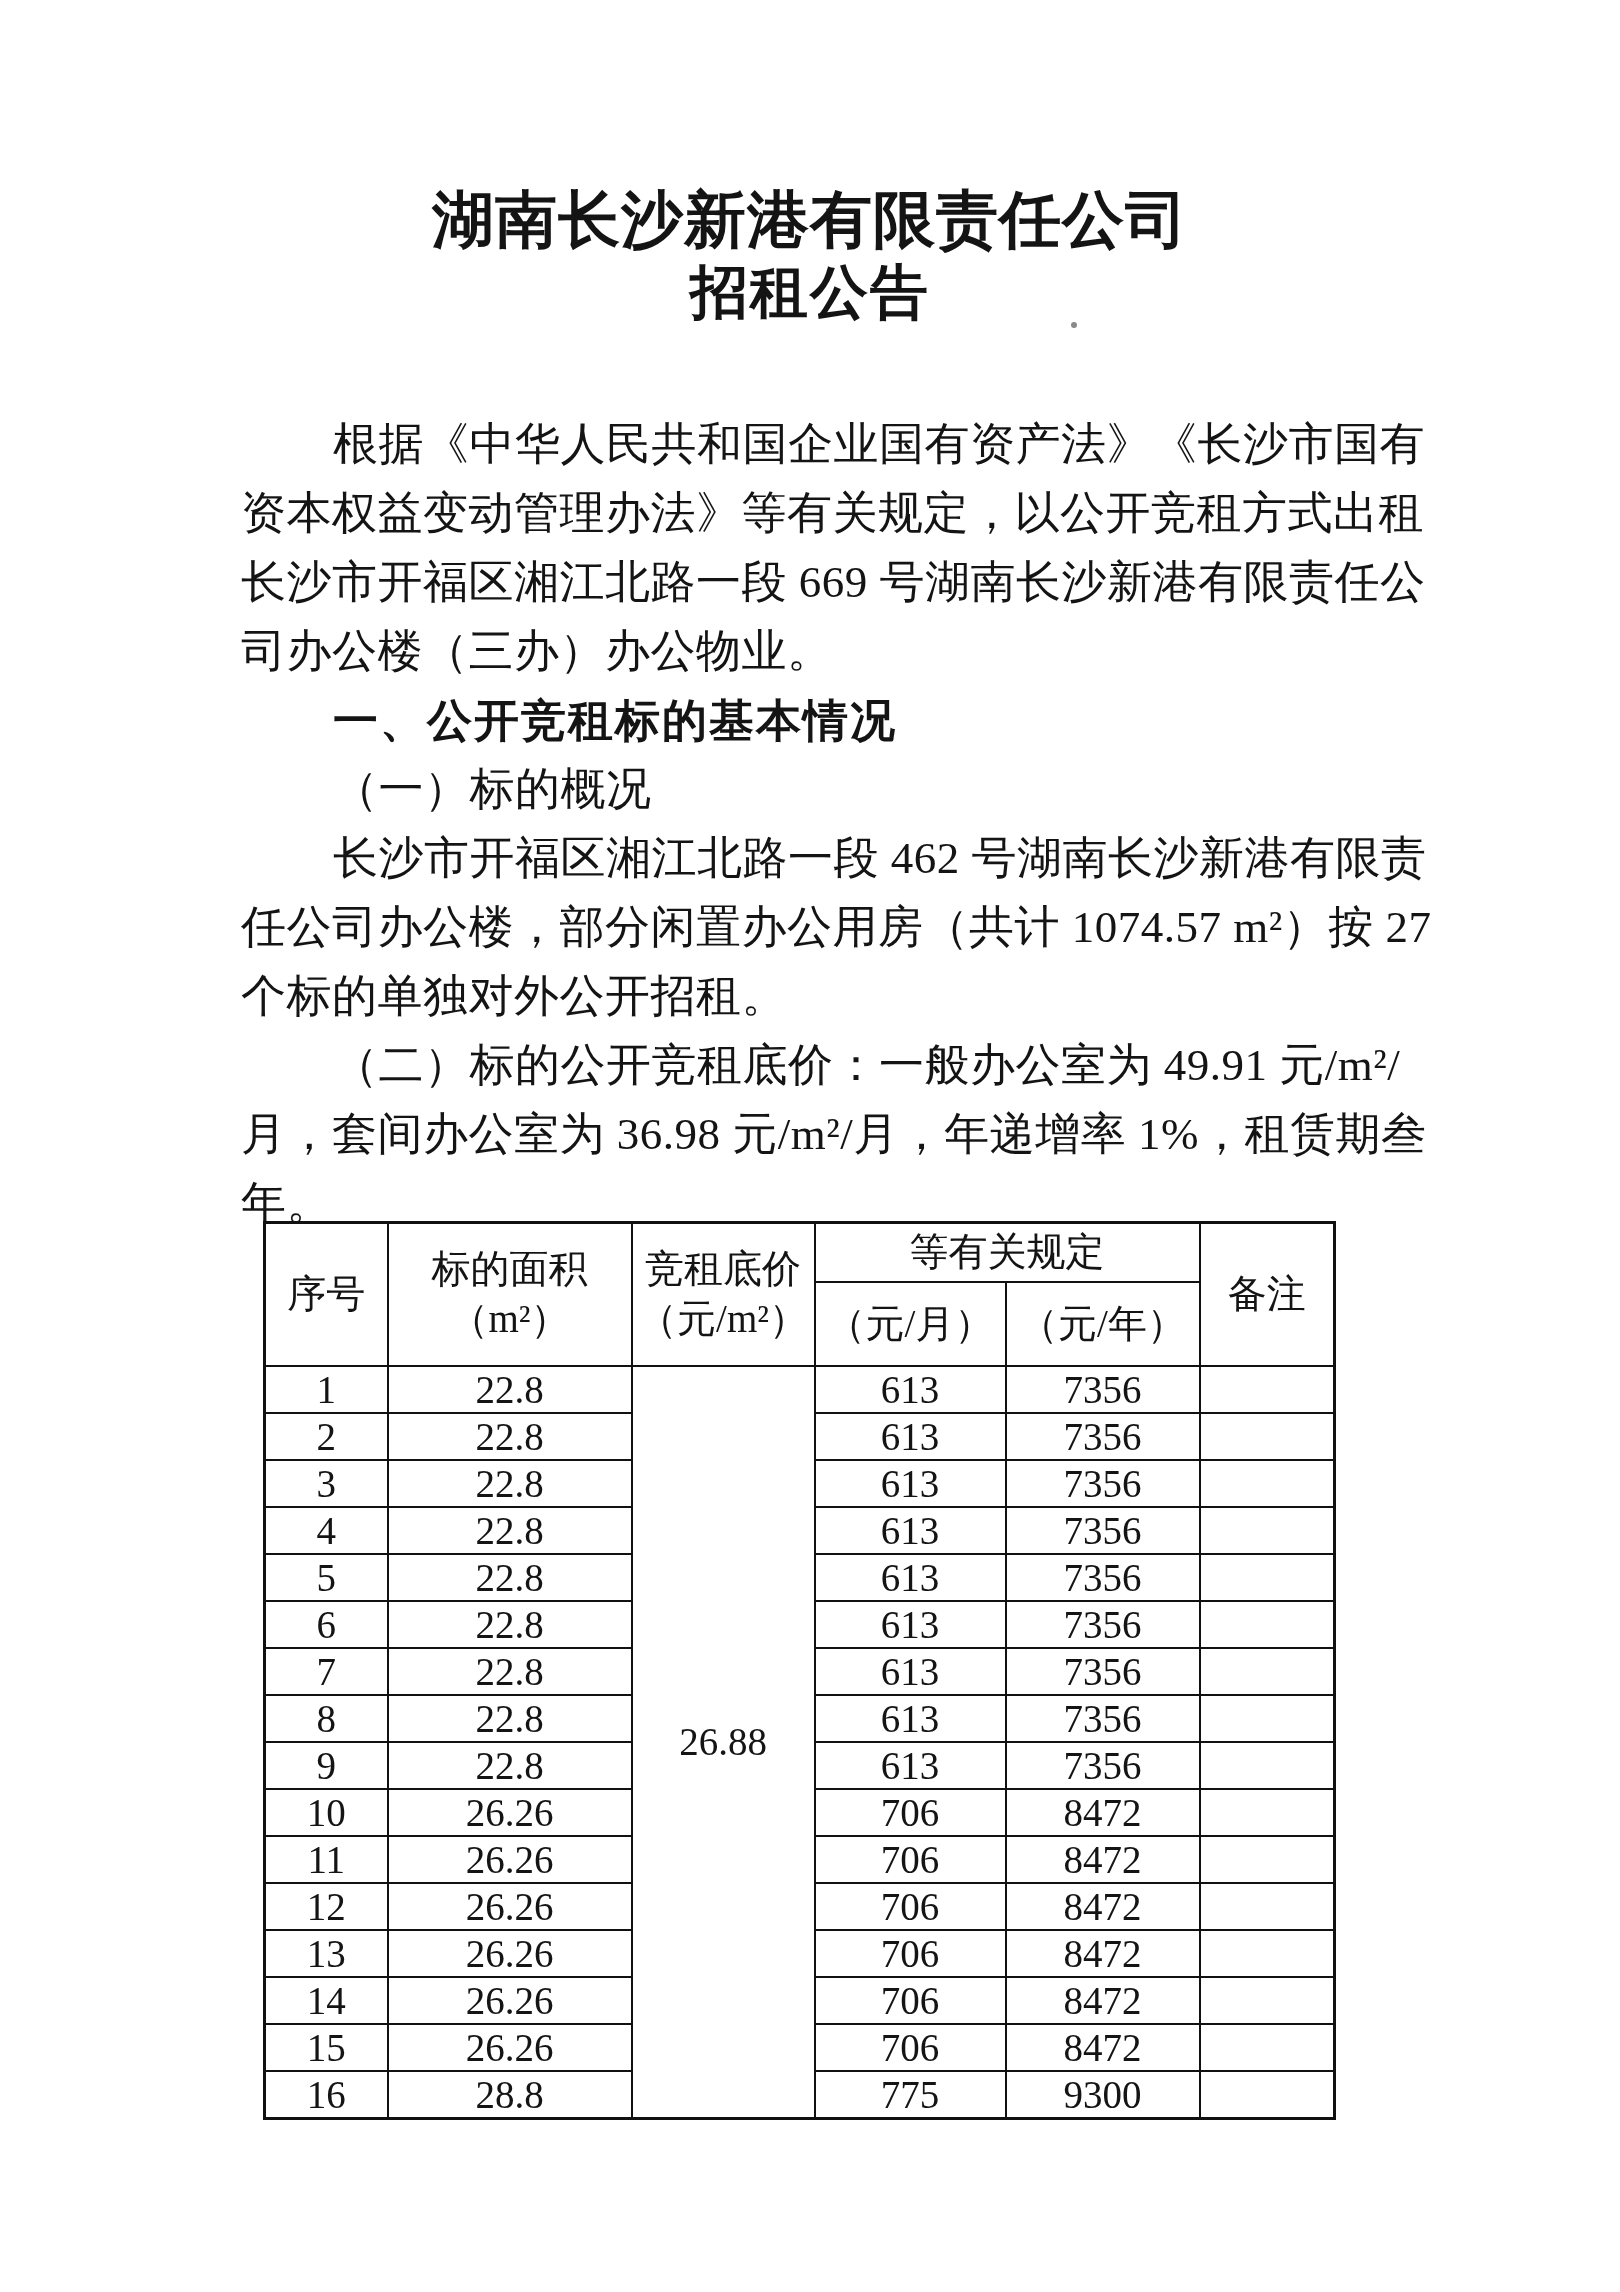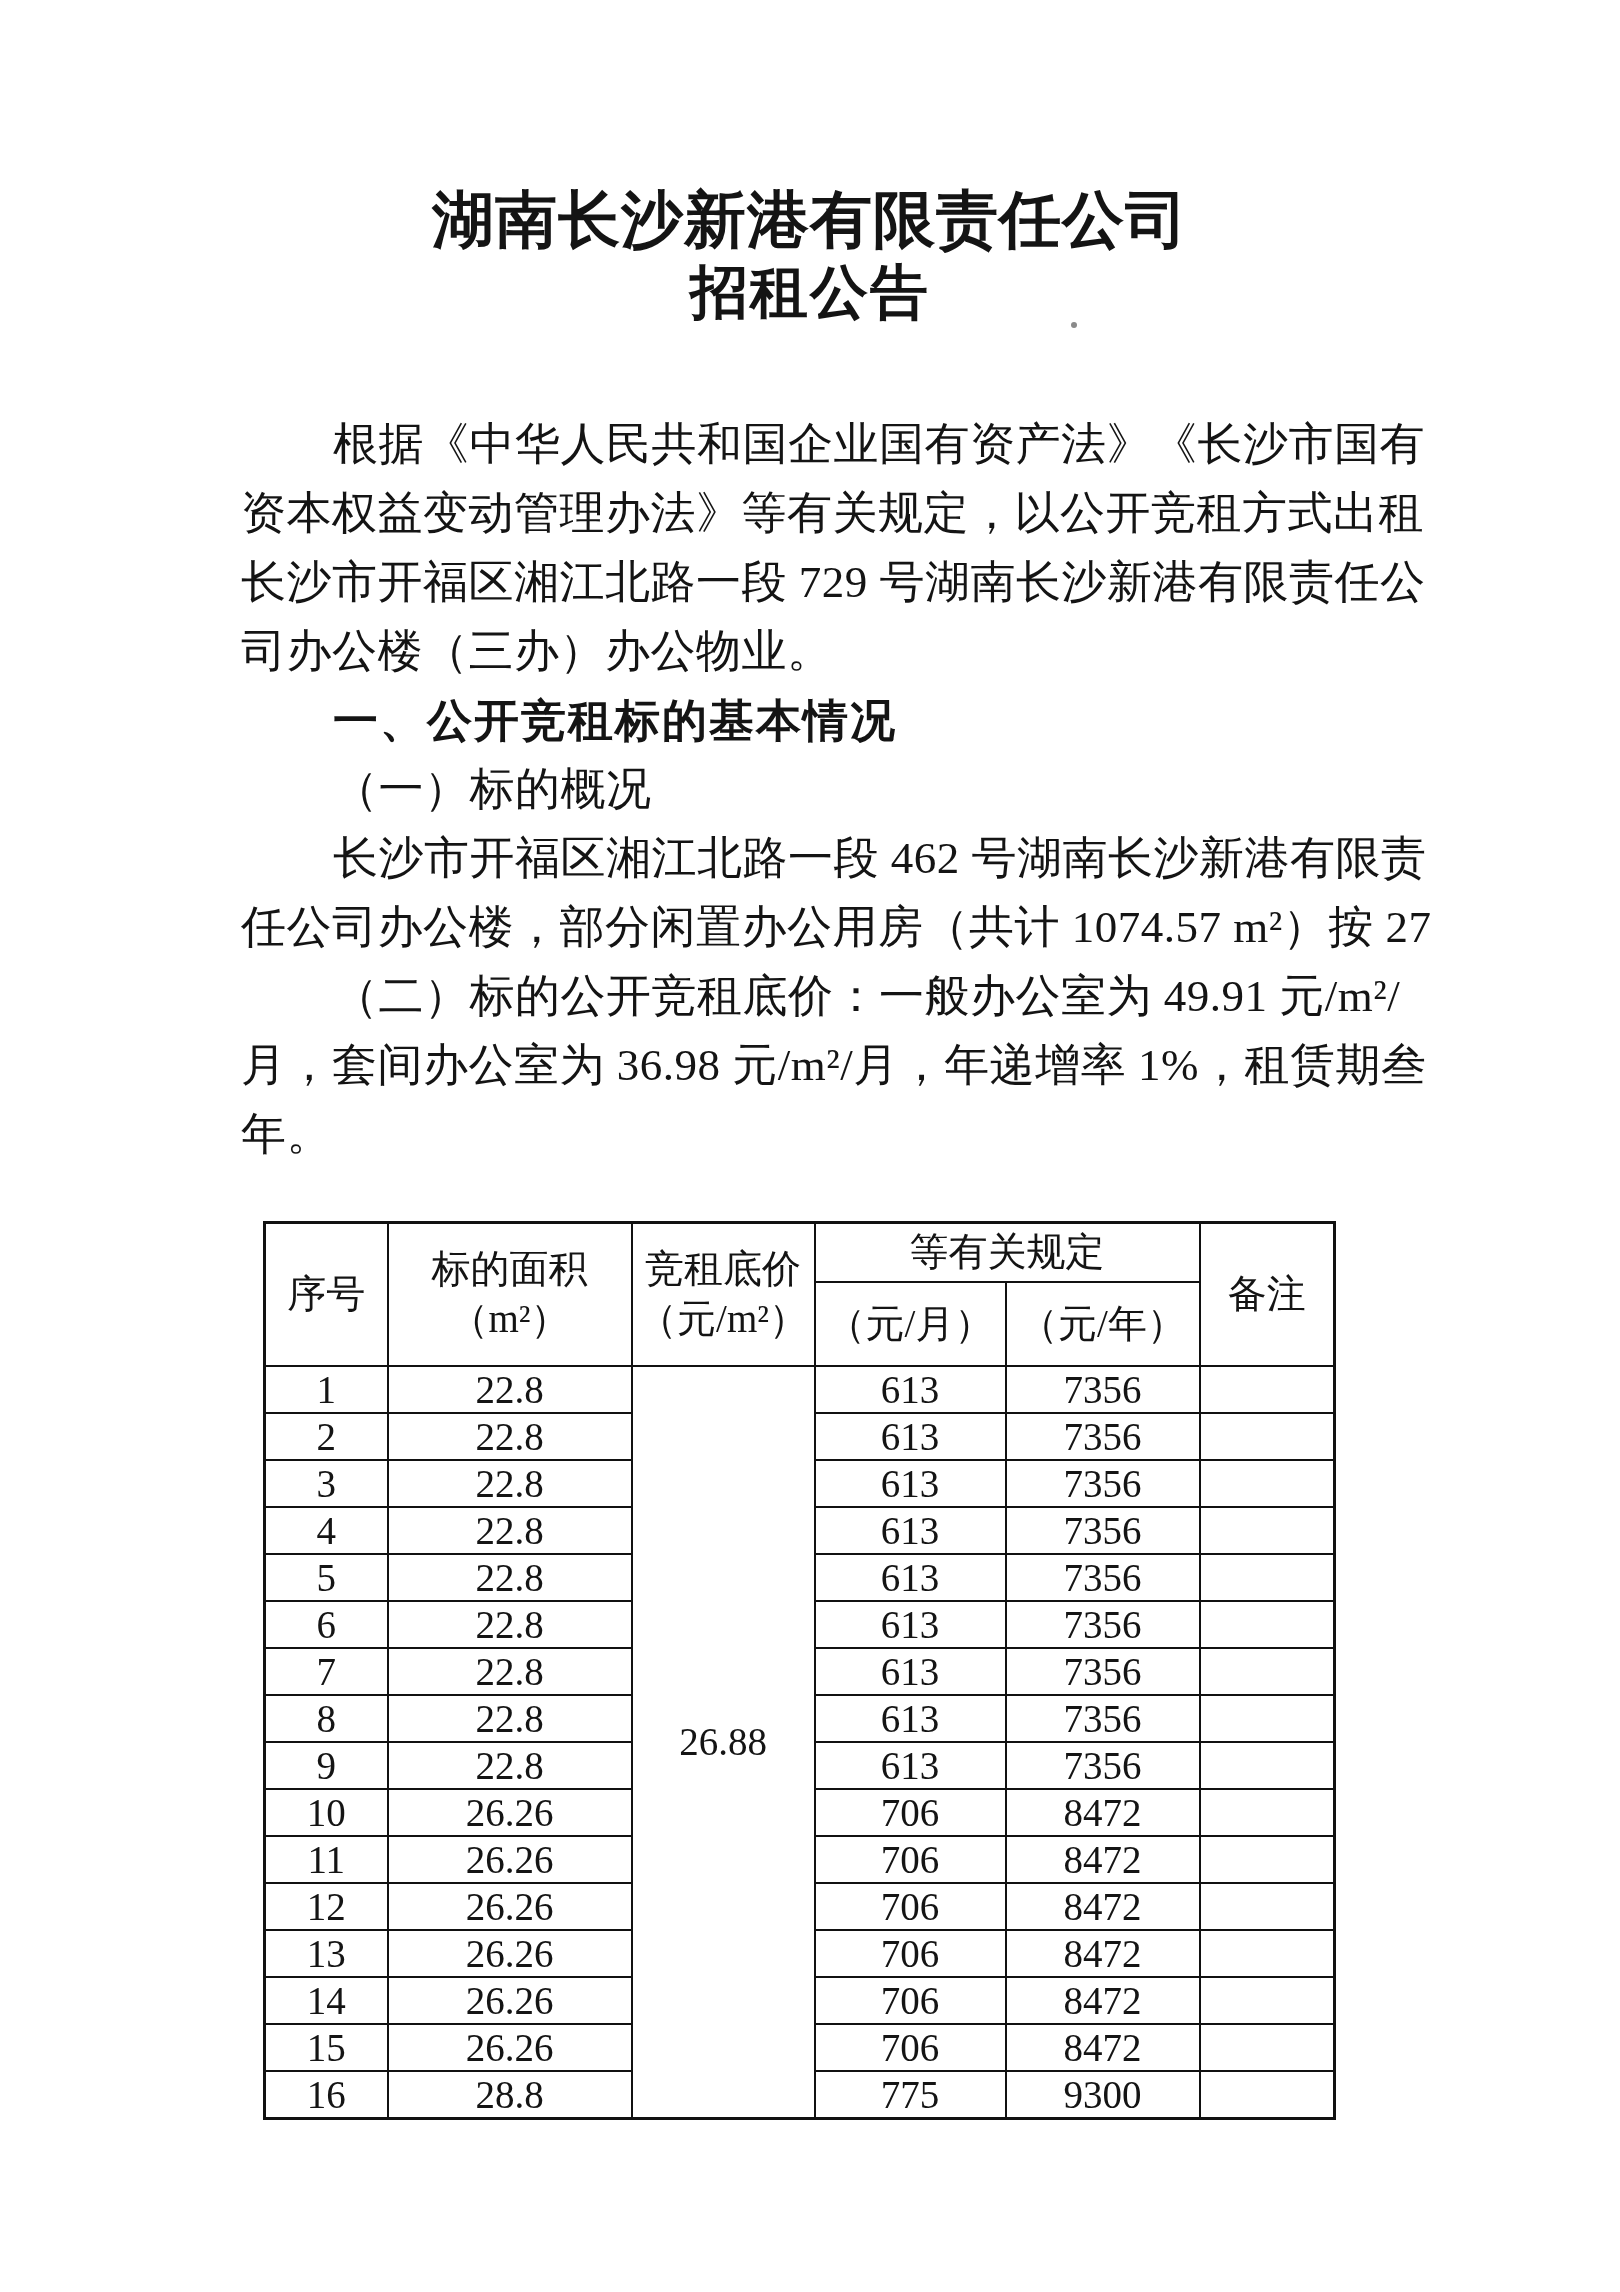--- a/index.html
+++ b/index.html
@@ -98,26 +98,27 @@
   <div class="title-block">
     <div class="title-main">湖南长沙新港有限责任公司</div>
     <div class="title-sub">招租公告</div>
   </div>
 
   <div class="speck"></div>
 
   <div class="body-block">
     <div class="bline indent">根据《中华人民共和国企业国有资产法》《长沙市国有</div>
     <div class="bline">资本权益变动管理办法》等有关规定，以公开竞租方式出租</div>
-    <div class="bline">长沙市开福区湘江北路一段 729 号湖南长沙新港有限责任公</div>
+    <div class="bline">长沙市开福区湘江北路一段 669 号湖南长沙新港有限责任公</div>
     <div class="bline">司办公楼（三办）办公物业。</div>
     <div class="bline indent bold-heading">一、公开竞租标的基本情况</div>
     <div class="bline indent">（一）标的概况</div>
     <div class="bline indent">长沙市开福区湘江北路一段 462 号湖南长沙新港有限责</div>
     <div class="bline">任公司办公楼，部分闲置办公用房（共计 1074.57 m²）按 27</div>
+    <div class="bline">个标的单独对外公开招租。</div>
     <div class="bline indent">（二）标的公开竞租底价：一般办公室为 49.91 元/m²/</div>
     <div class="bline">月，套间办公室为 36.98 元/m²/月，年递增率 1%，租赁期叁</div>
     <div class="bline">年。</div>
   </div>
 
   <table class="rent-table">
     <colgroup>
       <col class="c-no">
         <col class="c-area">
         <col class="c-bid">

